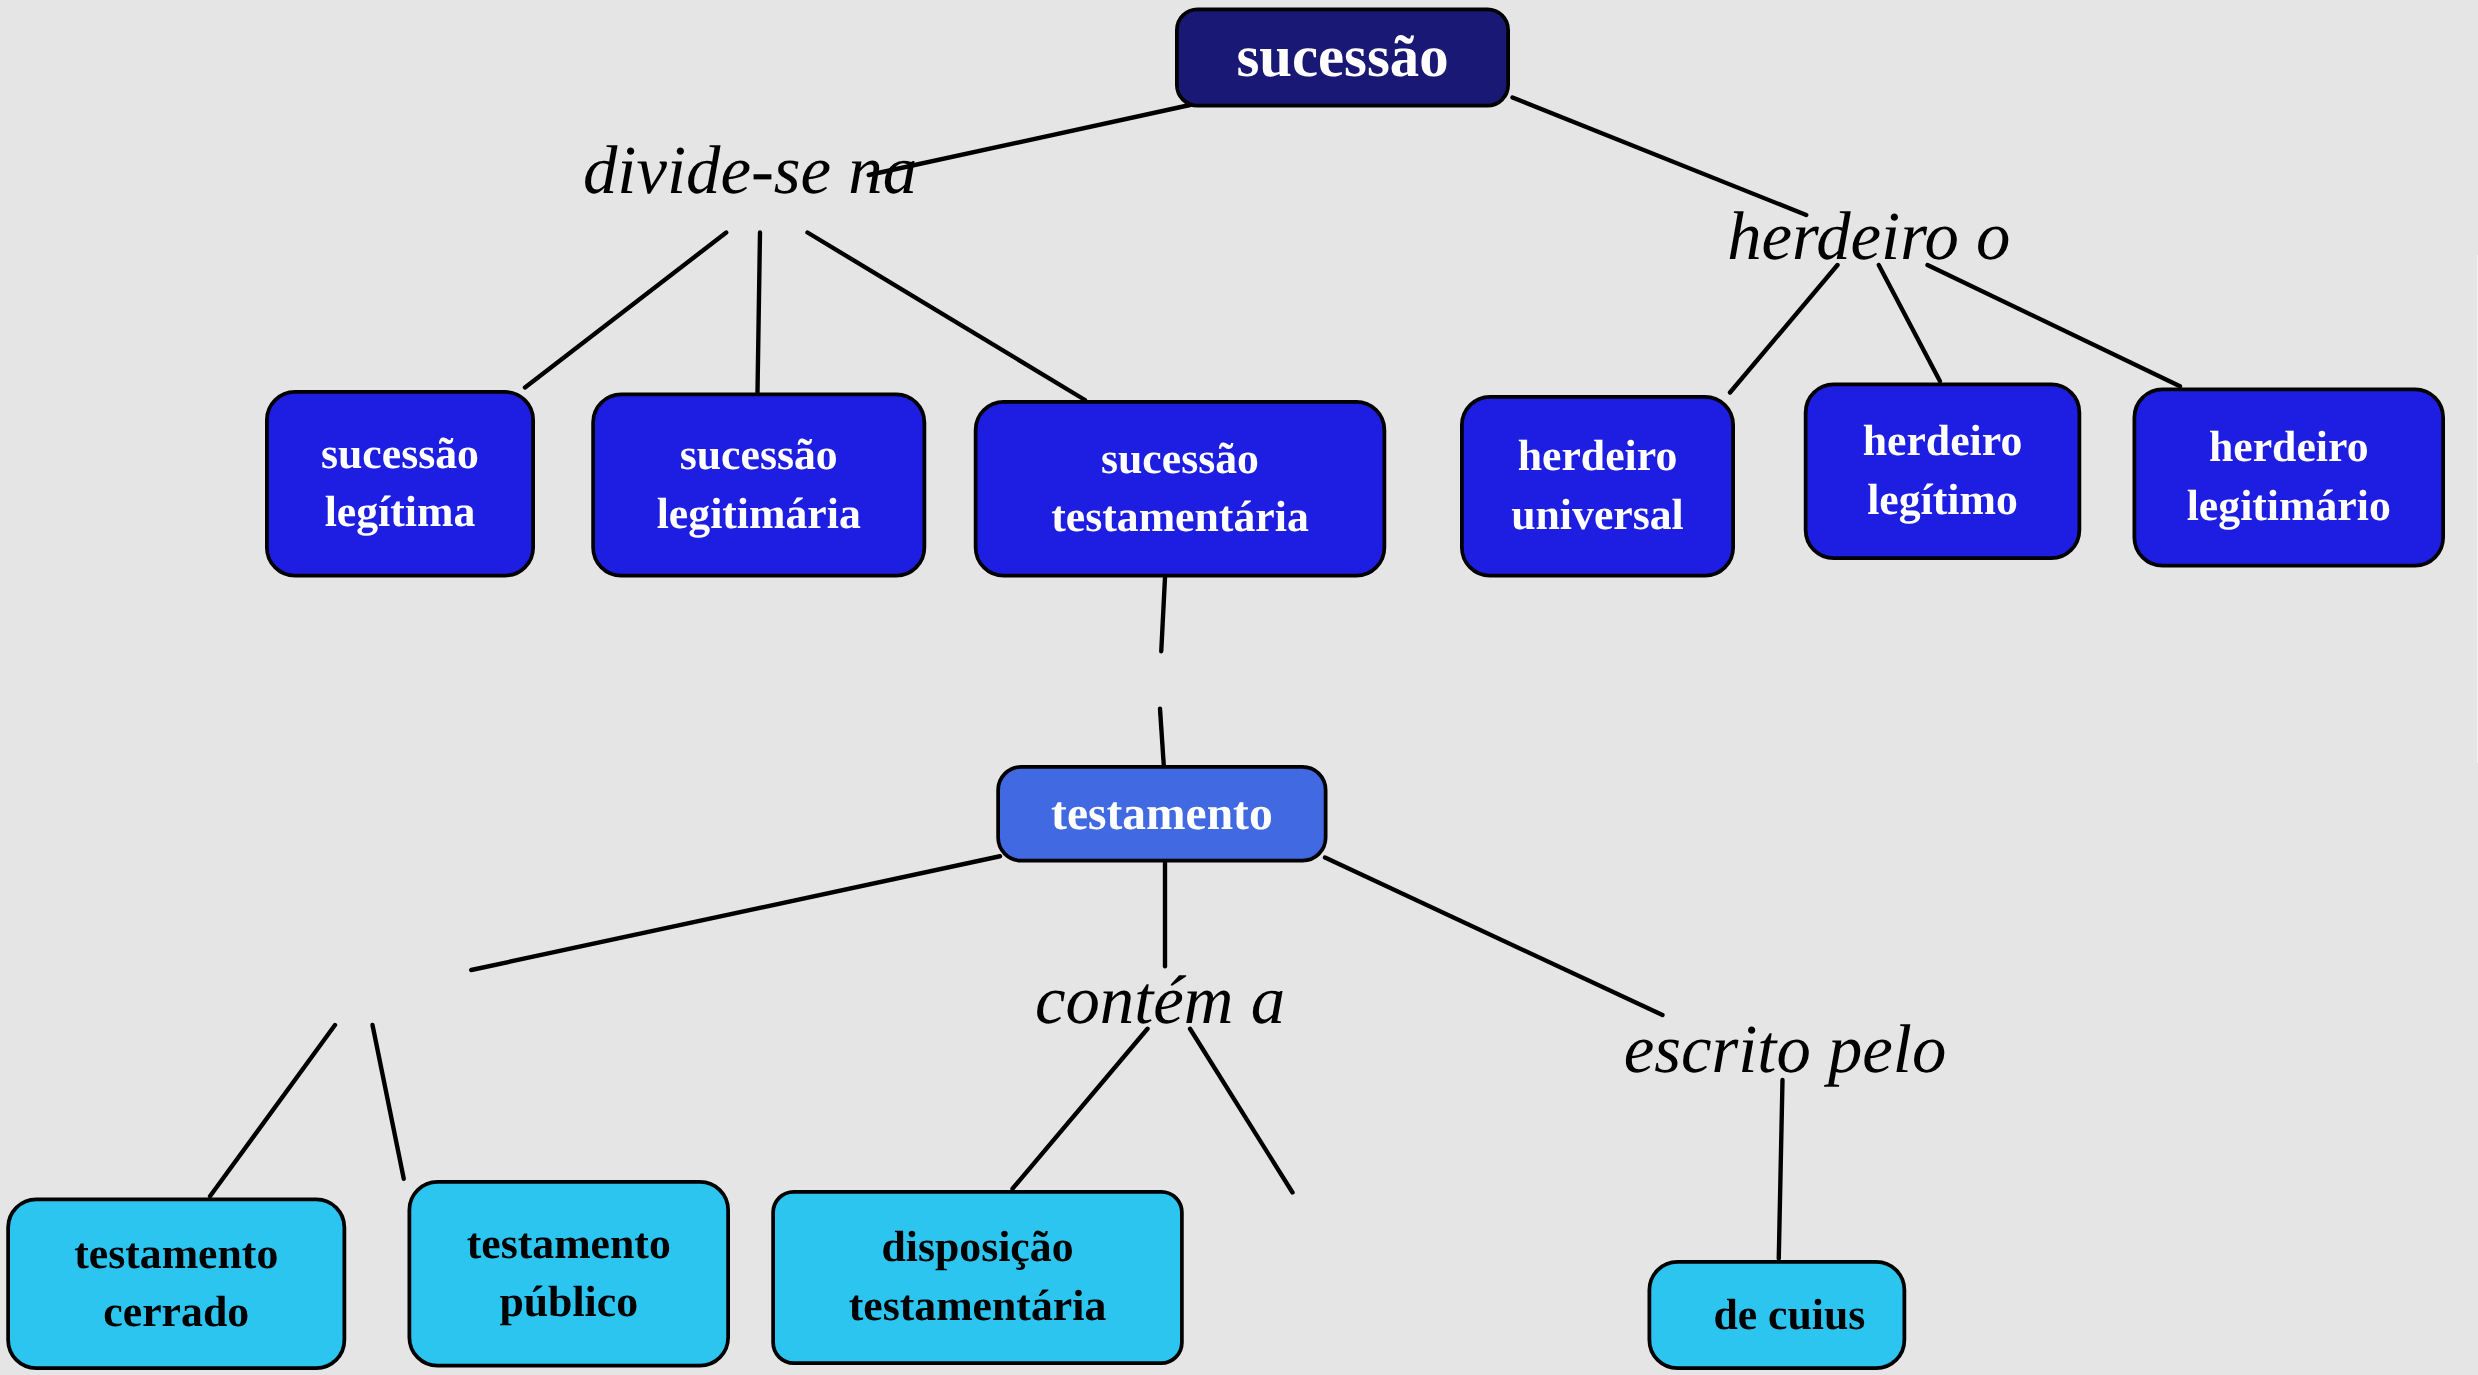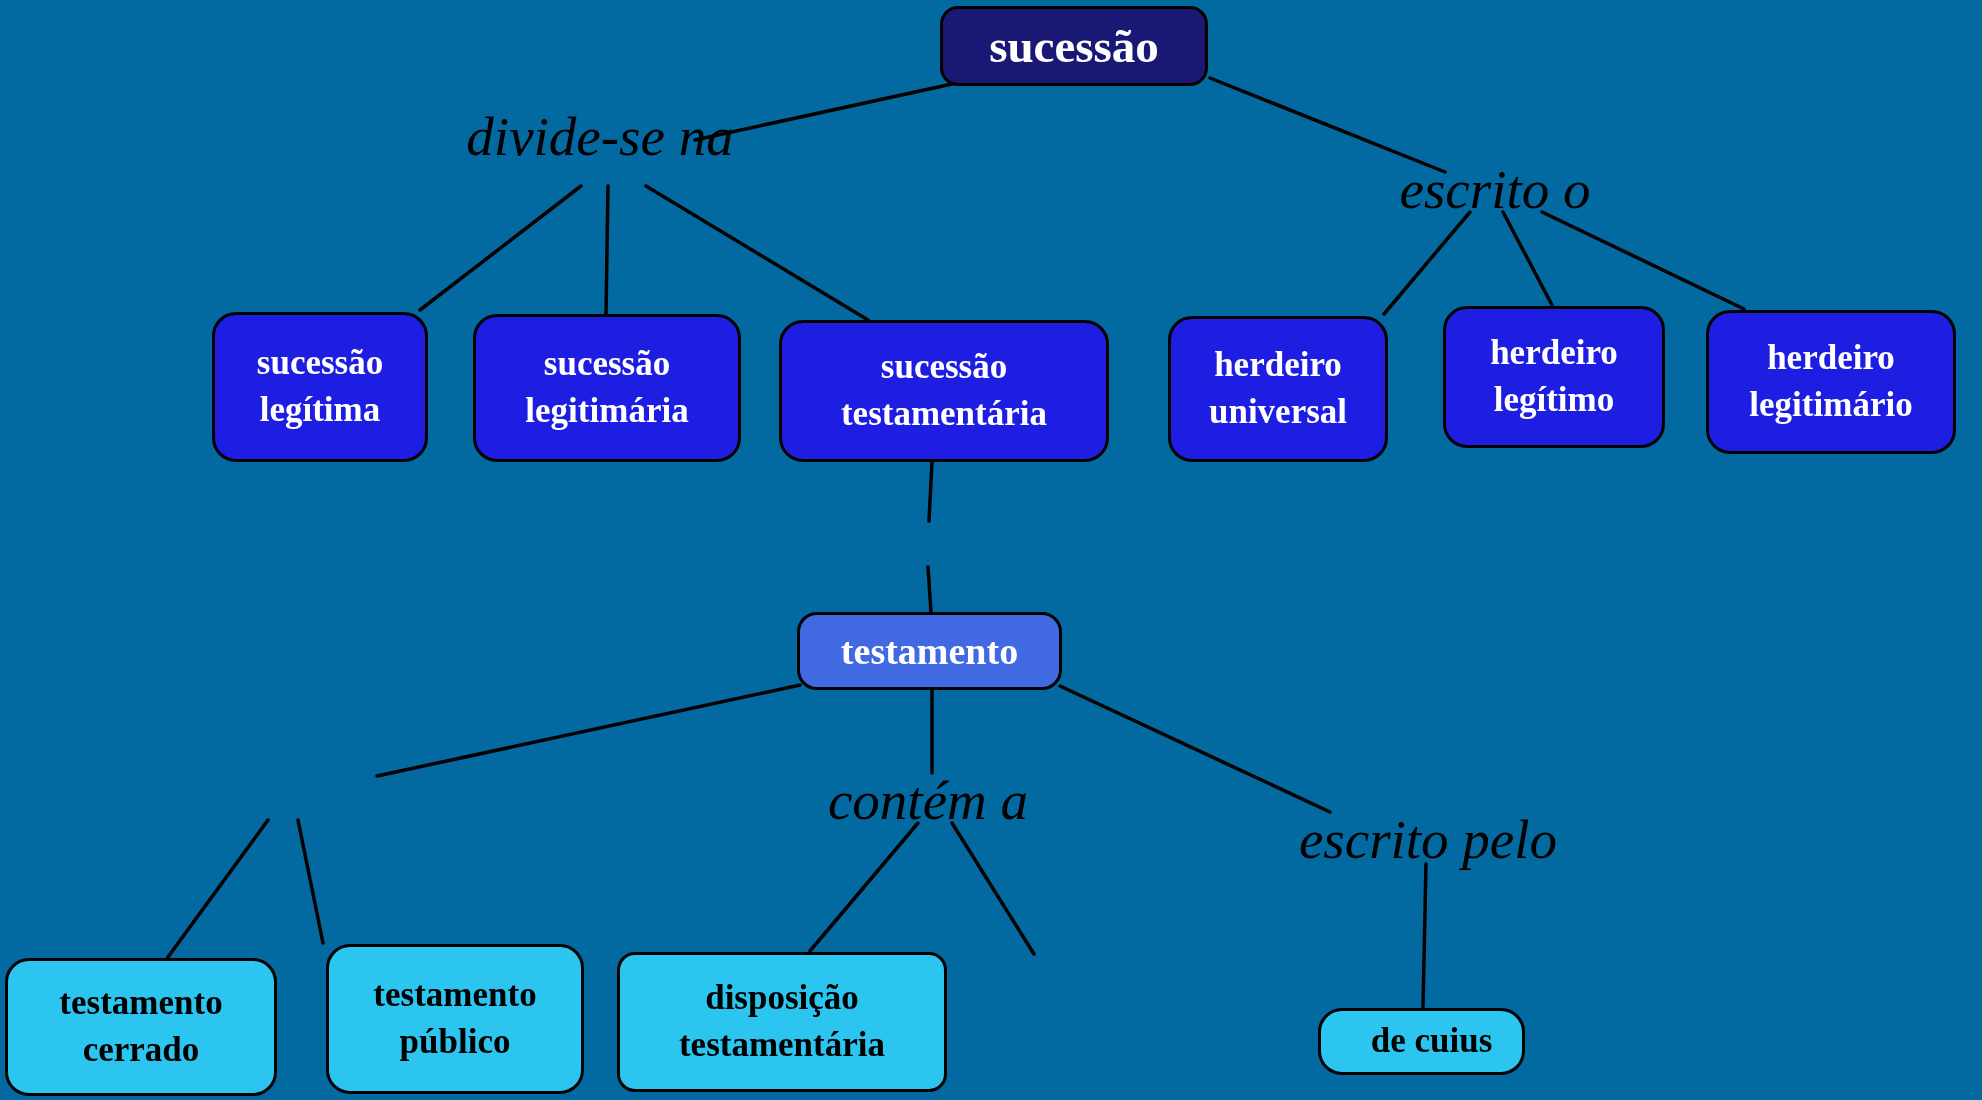--- a/index.html
+++ b/index.html
@@ -1,19 +1,19 @@
 <!DOCTYPE html>
 <html><head>
 <meta charset="utf-8">
 <style>
   html,body{margin:0;padding:0;background:#ffffff;}
   .canvas{
     position:relative;
     width:1982px;height:1100px;
-    background:#0369a1;
+    background:#e5e5e5;
     overflow:hidden;
     font-family:"Liberation Serif","DejaVu Serif",serif;
   }
   svg.edges{position:absolute;left:0;top:0;width:1982px;height:1100px;}
   svg.edges line{stroke:#000000;stroke-width:3.5;stroke-linecap:round;}
   .node{
     position:absolute;box-sizing:border-box;
     border:3px solid #000000;
     display:flex;flex-direction:column;align-items:center;justify-content:center;
     font-weight:bold;text-align:center;white-space:nowrap;
@@ -100,27 +100,27 @@
     <span>testamento</span>
     <span>público</span>
   </div>
 
   <div class="node leaf" style="left:617px;top:952px;width:330px;height:140px;border-radius:18px;">
     <span>disposição</span>
     <span>testamentária</span>
   </div>
 
 
-  <div class="node leaf" style="left:1318px;top:1008px;width:207px;height:67px;padding-left:20px;">
+  <div class="node leaf" style="left:1318px;top:1008px;width:207px;height:88px;padding-left:20px;">
     <span>de cuius</span>
   </div>
 
   <div class="edge-label" style="left:600px;top:136px;">divide-se na</div>
 
-  <div class="edge-label" style="left:1495px;top:189px;">escrito o</div>
+  <div class="edge-label" style="left:1495px;top:189px;">herdeiro o</div>
 
 
 
   <div class="edge-label" style="left:928px;top:800px;">contém a</div>
 
   <div class="edge-label" style="left:1428px;top:839px;">escrito pelo</div>
 
 </div>
 
 </body></html>

